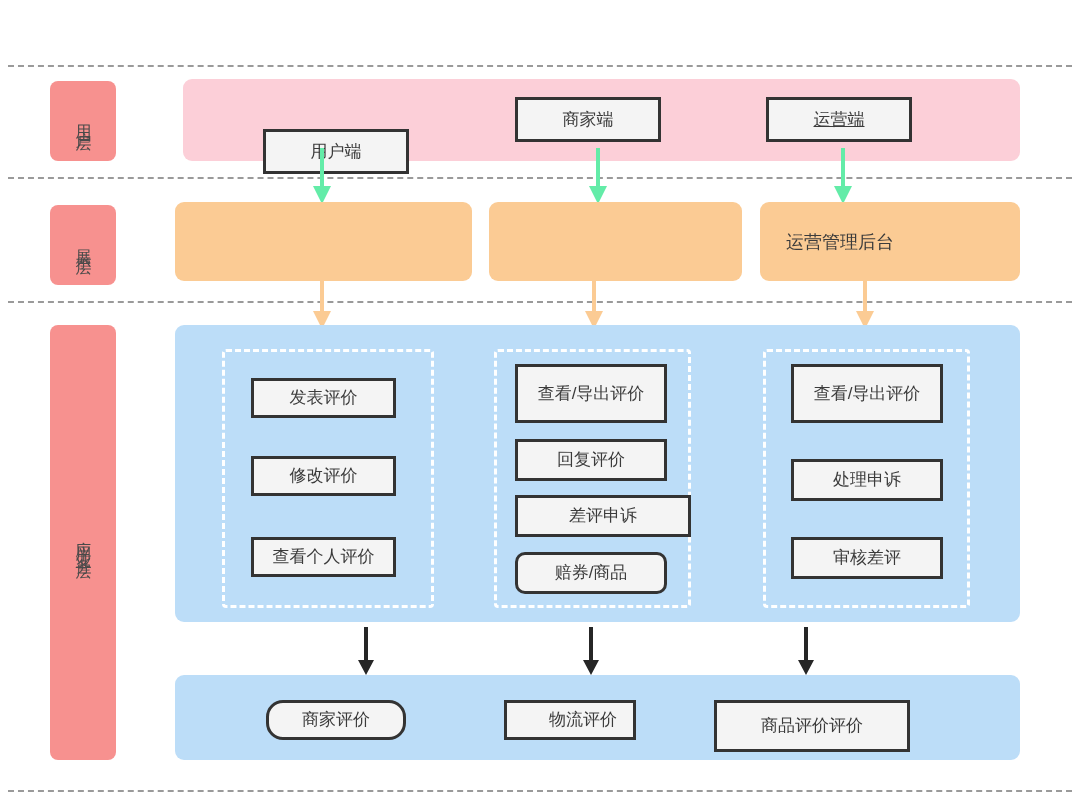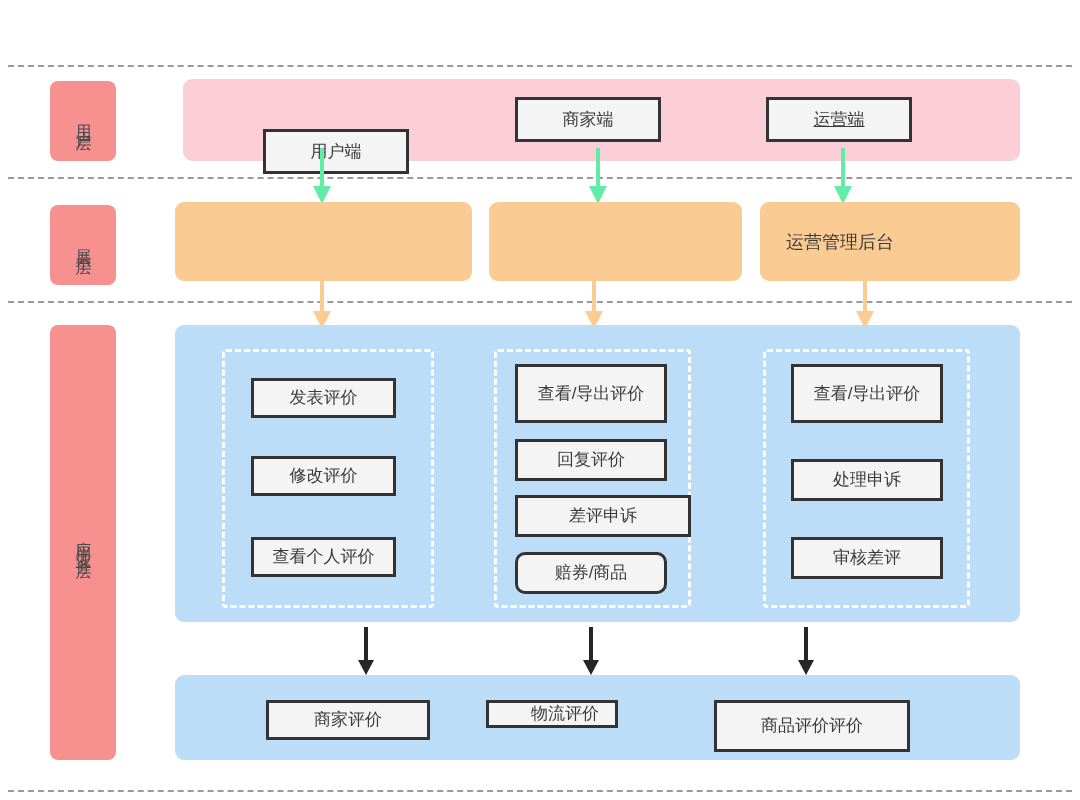--- a/index.html
+++ b/index.html
@@ -215,23 +215,23 @@
     <div class="shaft" style="height:33px;"></div>
       <div class="head"></div>
   </div>
   <div class="arrow black" style="left:796px;top:627px;width:20px;height:48px;">
     <div class="shaft" style="height:33px;"></div>
       <div class="head"></div>
   </div>
 
   <div class="band band-blue" style="left:175px;top:675px;width:845px;height:85px;"></div>
 
-  <div class="node" style="left:266px;top:700px;width:164px;height:40px;">
+  <div class="node" style="left:266px;top:700px;width:140px;height:40px;border-radius:17px;">
     <span>商家评价</span>
   </div>
-  <div class="node" style="left:486px;top:700px;width:132px;height:28px;padding-left:30px;">
+  <div class="node" style="left:504px;top:700px;width:132px;height:40px;padding-left:30px;">
     <span>物流评价</span>
   </div>
   <div class="node" style="left:714px;top:700px;width:196px;height:52px;">
     <span>商品评价评价</span>
   </div>
 
 </div>
 
 </body></html>

